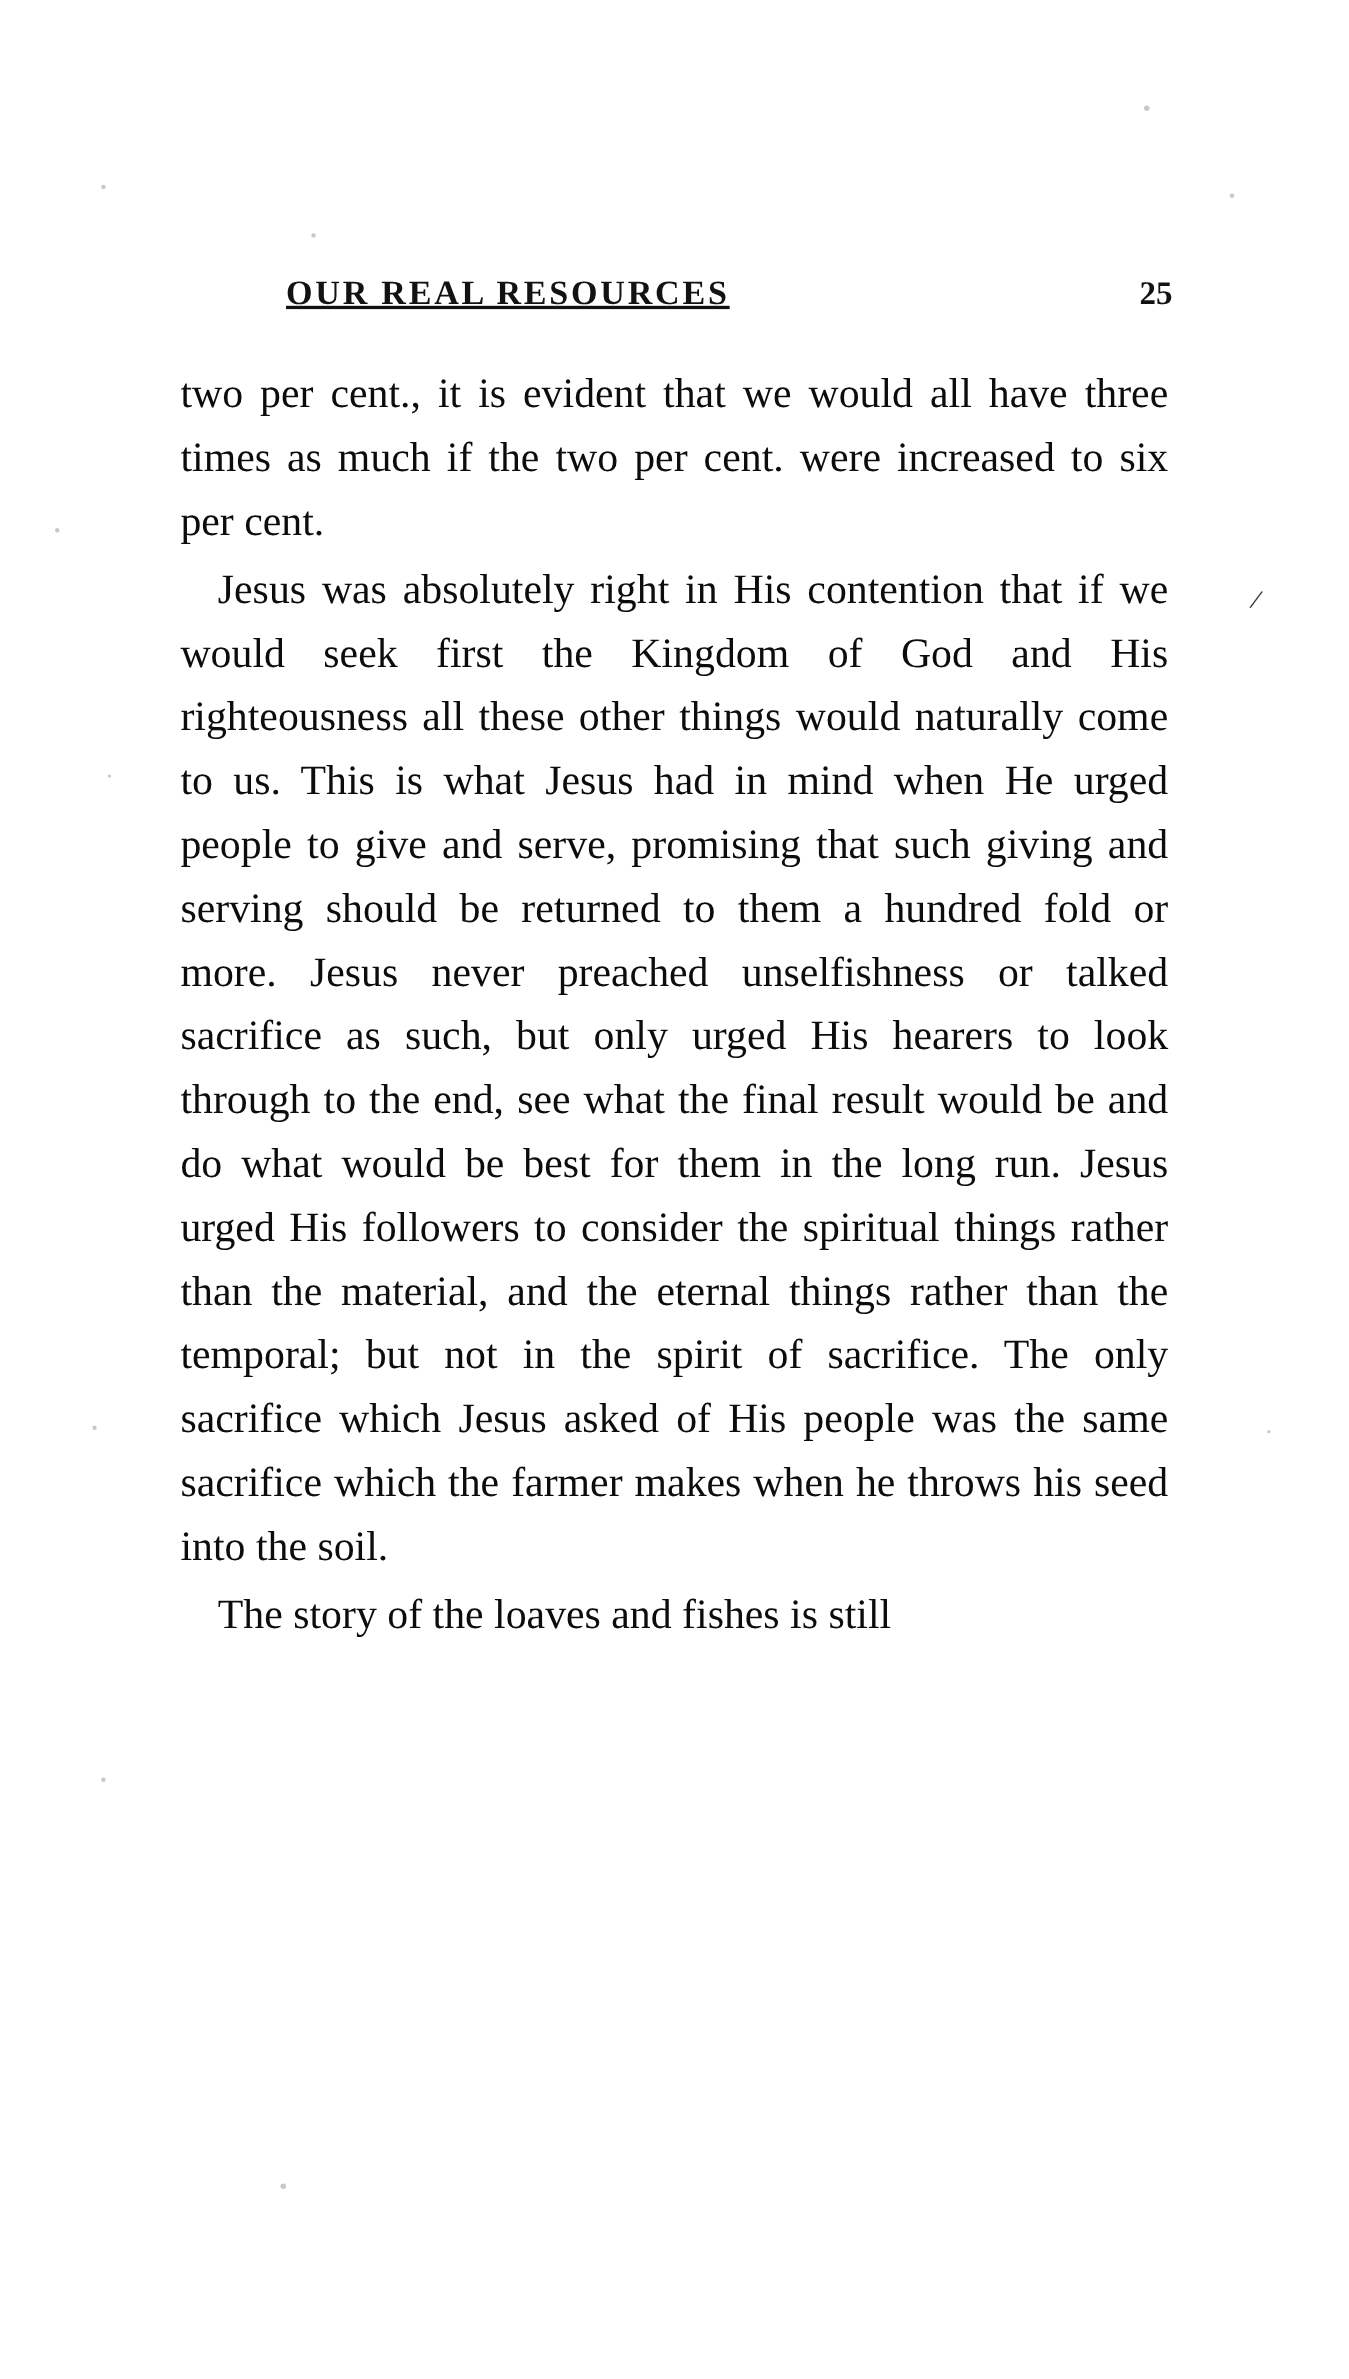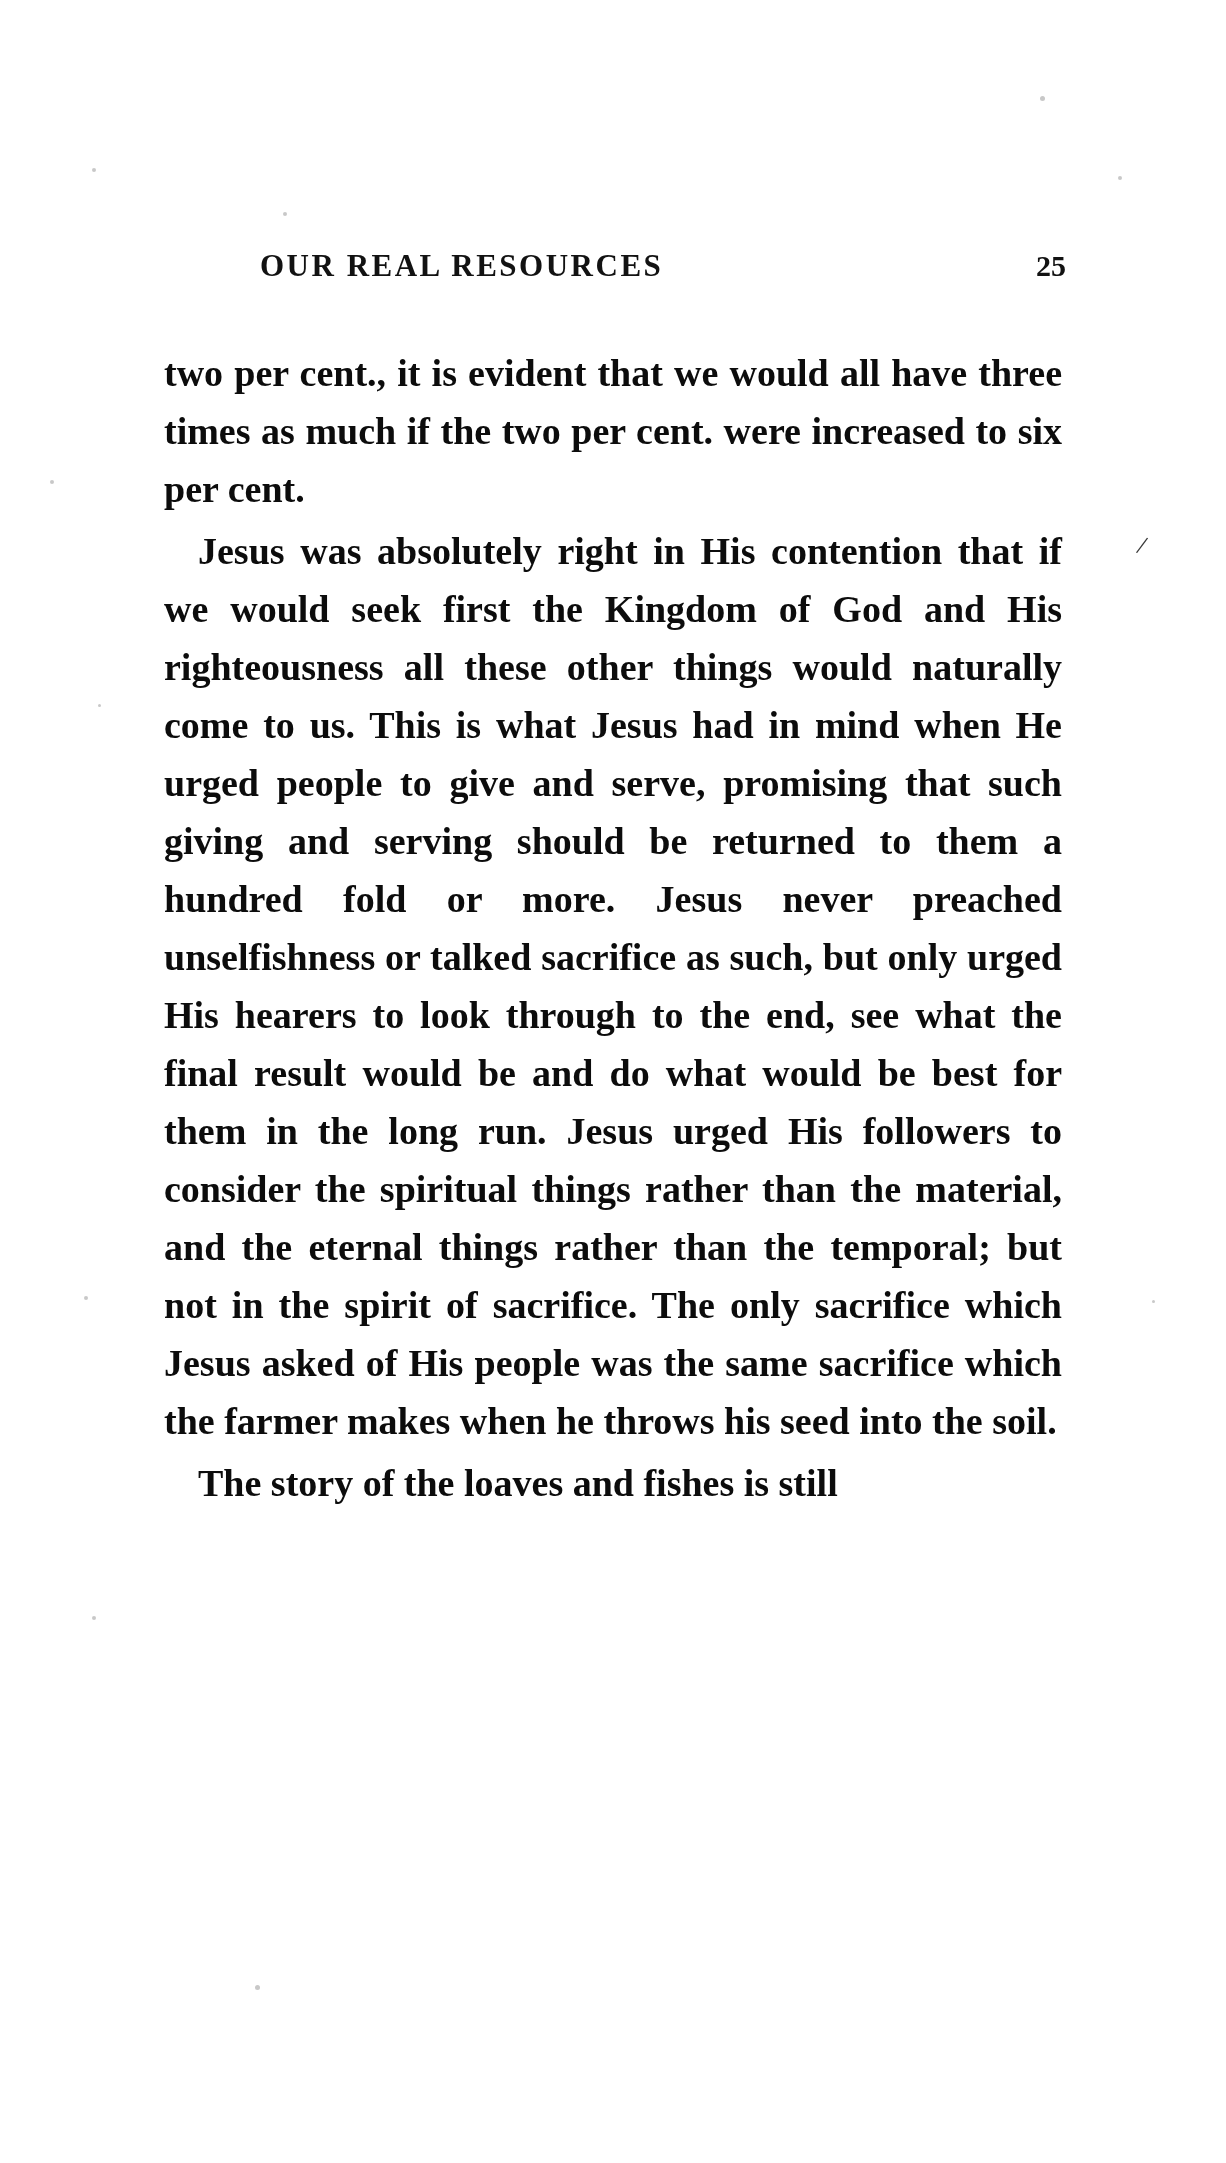--- a/index.html
+++ b/index.html
@@ -36,35 +36,35 @@
     justify-content: space-between;
   }
   .header-title {
     font-family: "Liberation Serif", serif;
     font-size: 31px;
     letter-spacing: 2.5px;
     font-weight: 700;
     color: #121212;
     white-space: nowrap;
     margin-left: 100px;
+    text-decoration: underline;
   }
   .header-folio {
     font-family: "Liberation Serif", serif;
     font-size: 30px;
     font-weight: 700;
     color: #121212;
   }
 
   
   .textblock {
     position: absolute;
     left: 164px;
-    top: 344px;
+    top: 329px;
     width: 898px;
-    font-weight: bold;
   }
   .para {
     margin: 0;
     font-size: 38px;
     line-height: 58px;
     text-align: justify;
     text-justify: inter-word;
     color: #0c0c0c;
     hyphens: manual;
   }

